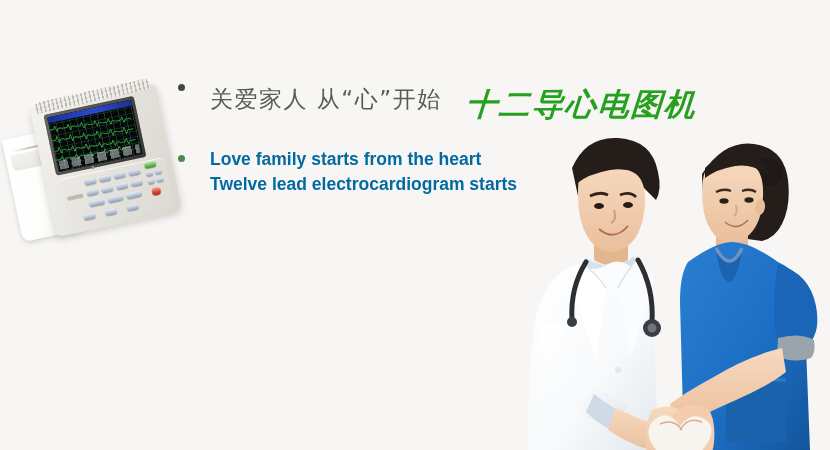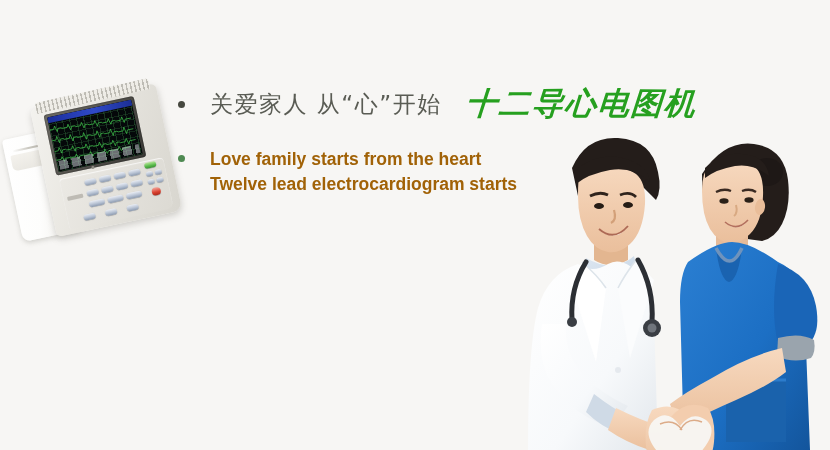--- a/index.html
+++ b/index.html
@@ -170,21 +170,21 @@
 
   
   #copy {
     position: absolute;
     left: 178px;
     top: 84px;
     width: 530px;
   }
   .line-cn {
     display: flex;
-    align-items: center;
+    align-items: flex-start;
     height: 40px;
   }
   .bullet {
     width: 7px; height: 7px;
     border-radius: 50%;
     flex: 0 0 auto;
     margin-right: 25px;
   }
   .bullet.dark { background: #46483f; }
   .bullet.green { background: #4f8a52; }
@@ -206,21 +206,21 @@
     font-family: "DejaVu Serif", serif;
     transform: skewX(-4deg);
   }
   .line-en {
     display: flex;
     align-items: flex-start;
     margin-top: 23px;
   }
   .line-en .bullet { margin-top: 8px; }
   .en-text {
-    color: #a16207;
+    color: #0369a1;
     font-size: 17.5px;
     font-weight: bold;
     line-height: 25px;
     white-space: nowrap;
   }
 
   
   #people {
     position: absolute;
     left: 520px;

